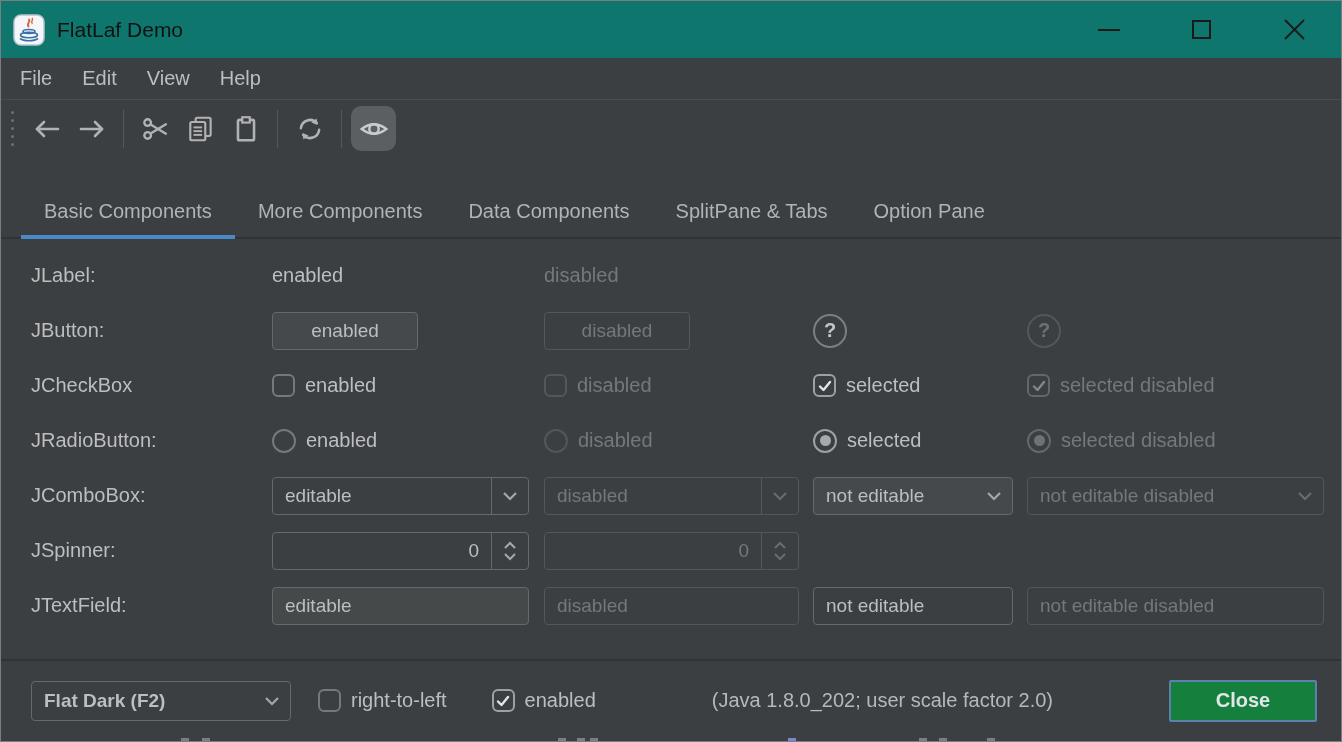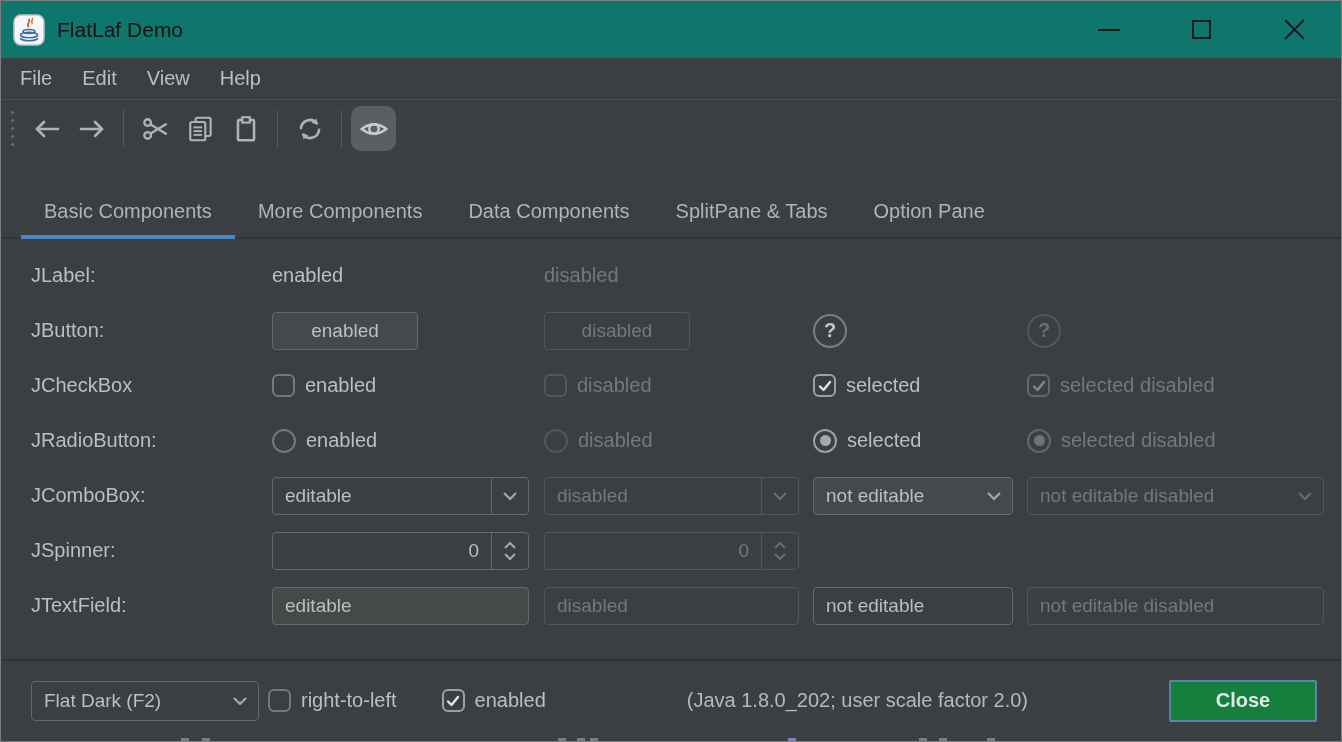--- a/index.html
+++ b/index.html
@@ -86,22 +86,22 @@
         display:flex; align-items:center; justify-content:center; flex:none; }
   .rb.dis { border-color:#53565a; }
   .rb.sel { border-color:#9ea1a3; }
   .rb.seldis { border-color:#64676a; }
   .dot { width:11px; height:11px; border-radius:50%; background:#a6a9ab; }
   .dot.dim2 { background:#6f7274; }
 
   
   .bottombar { height:81px; border-top:2px solid #313435; display:flex;
                align-items:center; padding:0 24px 0 30px; }
-  .lnf-combo { width:228px; height:40px; flex:none; }
-  .bb-gap1 { margin-left:9px; }
+  .lnf-combo { width:260px; height:40px; flex:none;font-weight:bold; }
+  .bb-gap1 { margin-left:27px; }
   .bb-gap2 { margin-left:45px; }
   .status { flex:1; text-align:center; font-size:20px; color:#b6b8ba; }
   .close-btn { width:148px; height:42px; background:#15803d; border:2px solid #5a82ad;
                border-radius:2px; color:#e2e6ea; font-weight:bold; font-size:20px;
                display:flex; align-items:center; justify-content:center; }
 
   .artifacts { position:absolute; bottom:0; left:0; width:100%; height:3px; }
   .artifacts i { position:absolute; bottom:0; height:3px; width:8px; background:#7c7f81; }
 </style>
 </head>

